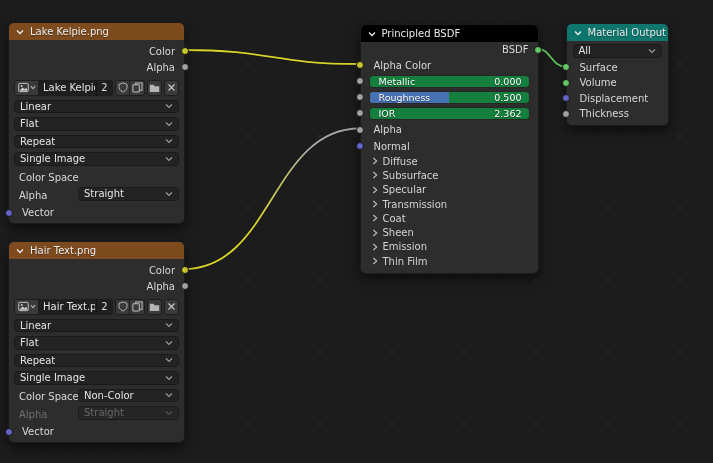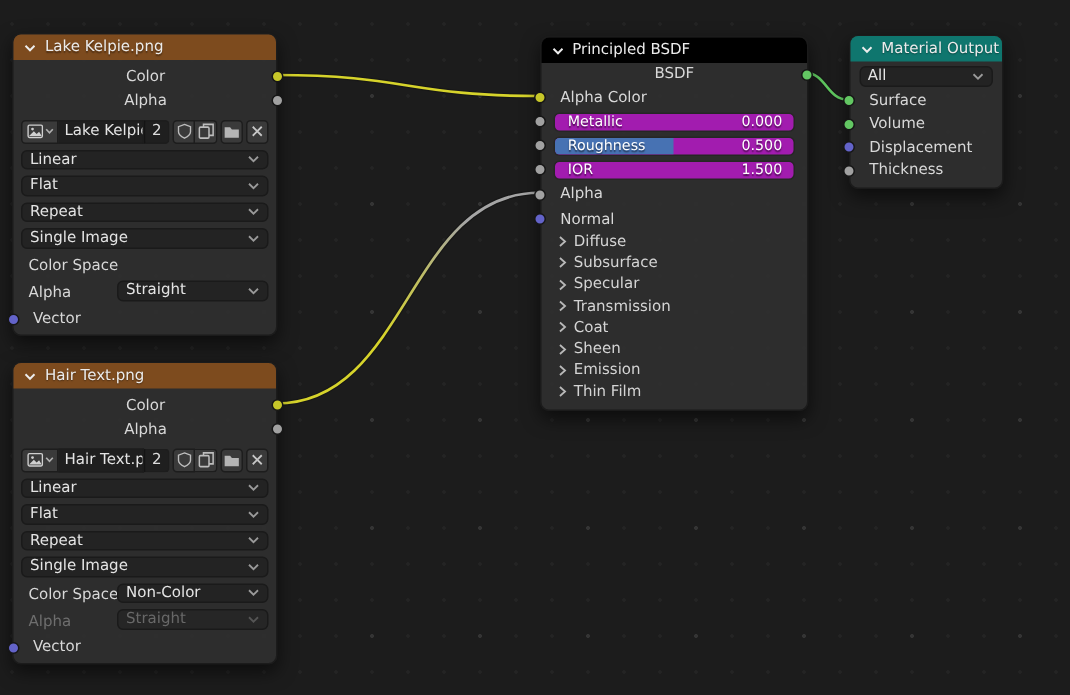--- a/index.html
+++ b/index.html
@@ -22,21 +22,21 @@
   .n-header{
     display:flex;align-items:center;gap:6px;height:17px;padding:0 7px;
     border-radius:5px 5px 0 0;color:#ececec;text-shadow:0 1px 1px rgba(0,0,0,0.4);
     white-space:nowrap;
   }
   .hdr-orange{background:#7d4b1e;}
   .hdr-green{background:#000000;}
   .hdr-maroon{background:#0f766e;}
   .chev-d, .chev-r{flex:0 0 auto;display:block;}
   .row{position:relative;display:flex;align-items:center;padding:0 10px;box-sizing:border-box;}
-  .row.out{justify-content:center;padding-right:9px;}
+  .row.out{justify-content:flex-end;padding-right:9px;}
   .row.in{padding-left:13px;}
   .dot{
     position:absolute;width:8px;height:8px;border-radius:50%;
     border:1px solid #161616;box-sizing:border-box;top:50%;transform:translateY(-50%);
   }
   .dot.in{left:-4.5px;} .dot.out{right:-4.5px;}
   .lbl{white-space:nowrap;}
   .dropdown{
     position:relative;display:flex;align-items:center;height:13.5px;
     background:#232323;border:1px solid #1a1a1a;border-radius:4px;
@@ -64,21 +64,21 @@
   .db-count{
     width:15px;background:#1f1f1f;border:1px solid #1d1d1d;border-left:1px solid #141414;
     display:flex;align-items:center;justify-content:center;color:#dcdcdc;
     border-radius:0 3px 3px 0;
   }
   .db-g2a{margin-left:2px;width:15px;border-radius:3px 0 0 3px;}
   .db-g2b{width:15px;border-left:none;border-radius:0 3px 3px 0;}
   .db-solo{margin-left:2px;width:15px;border-radius:3px;}
   .slider-row{position:relative;height:16px;padding:0 8px;display:flex;align-items:center;}
   .slider{
-    position:relative;flex:1;height:13px;background:#a21caf;border-radius:4px;
+    position:relative;flex:1;height:13px;background:#15803d;border-radius:4px;
     overflow:hidden;border:1px solid #262626;box-sizing:border-box;
   }
   .s-fill{position:absolute;left:0;top:0;bottom:0;background:#4772b3;}
   .s-label{position:absolute;left:9px;top:0;line-height:11.5px;color:#fff;font-size:9.5px;text-shadow:0 1px 1px rgba(0,0,0,0.55);}
   .s-value{position:absolute;right:7px;top:0;line-height:11.5px;color:#fff;font-size:9.5px;text-shadow:0 1px 1px rgba(0,0,0,0.55);}
   .section-row{display:flex;align-items:center;gap:5px;height:14.3px;padding-left:11px;color:#d4d4d4;}
   .pad3{height:3px;} .pad5{height:5px;}
   .h16{height:16px;} .h15{height:15px;} .h155{height:15.5px;} .h17{height:17px;}
   svg.icon{display:block;}
 </style>
@@ -345,21 +345,21 @@
         <div class="s-fill" style="width:50%"></div>
         <span class="s-label">Roughness</span>
         <span class="s-value">0.500</span>
       </div>
     </div>
       <div class="slider-row">
       <span class="dot in" style="background:#a1a1a1"></span>
       <div class="slider">
         <div class="s-fill" style="width:0%"></div>
         <span class="s-label">IOR</span>
-        <span class="s-value">1.500</span>
+        <span class="s-value">2.362</span>
       </div>
     </div>
     </div>
   <div class="row in h17">
     <span class="dot in" style="background:#a1a1a1"></span>
     <span class="lbl">Alpha</span>
   </div>
   <div class="row in h16">
     <span class="dot in" style="background:#6363c9"></span>
     <span class="lbl">Normal</span>

